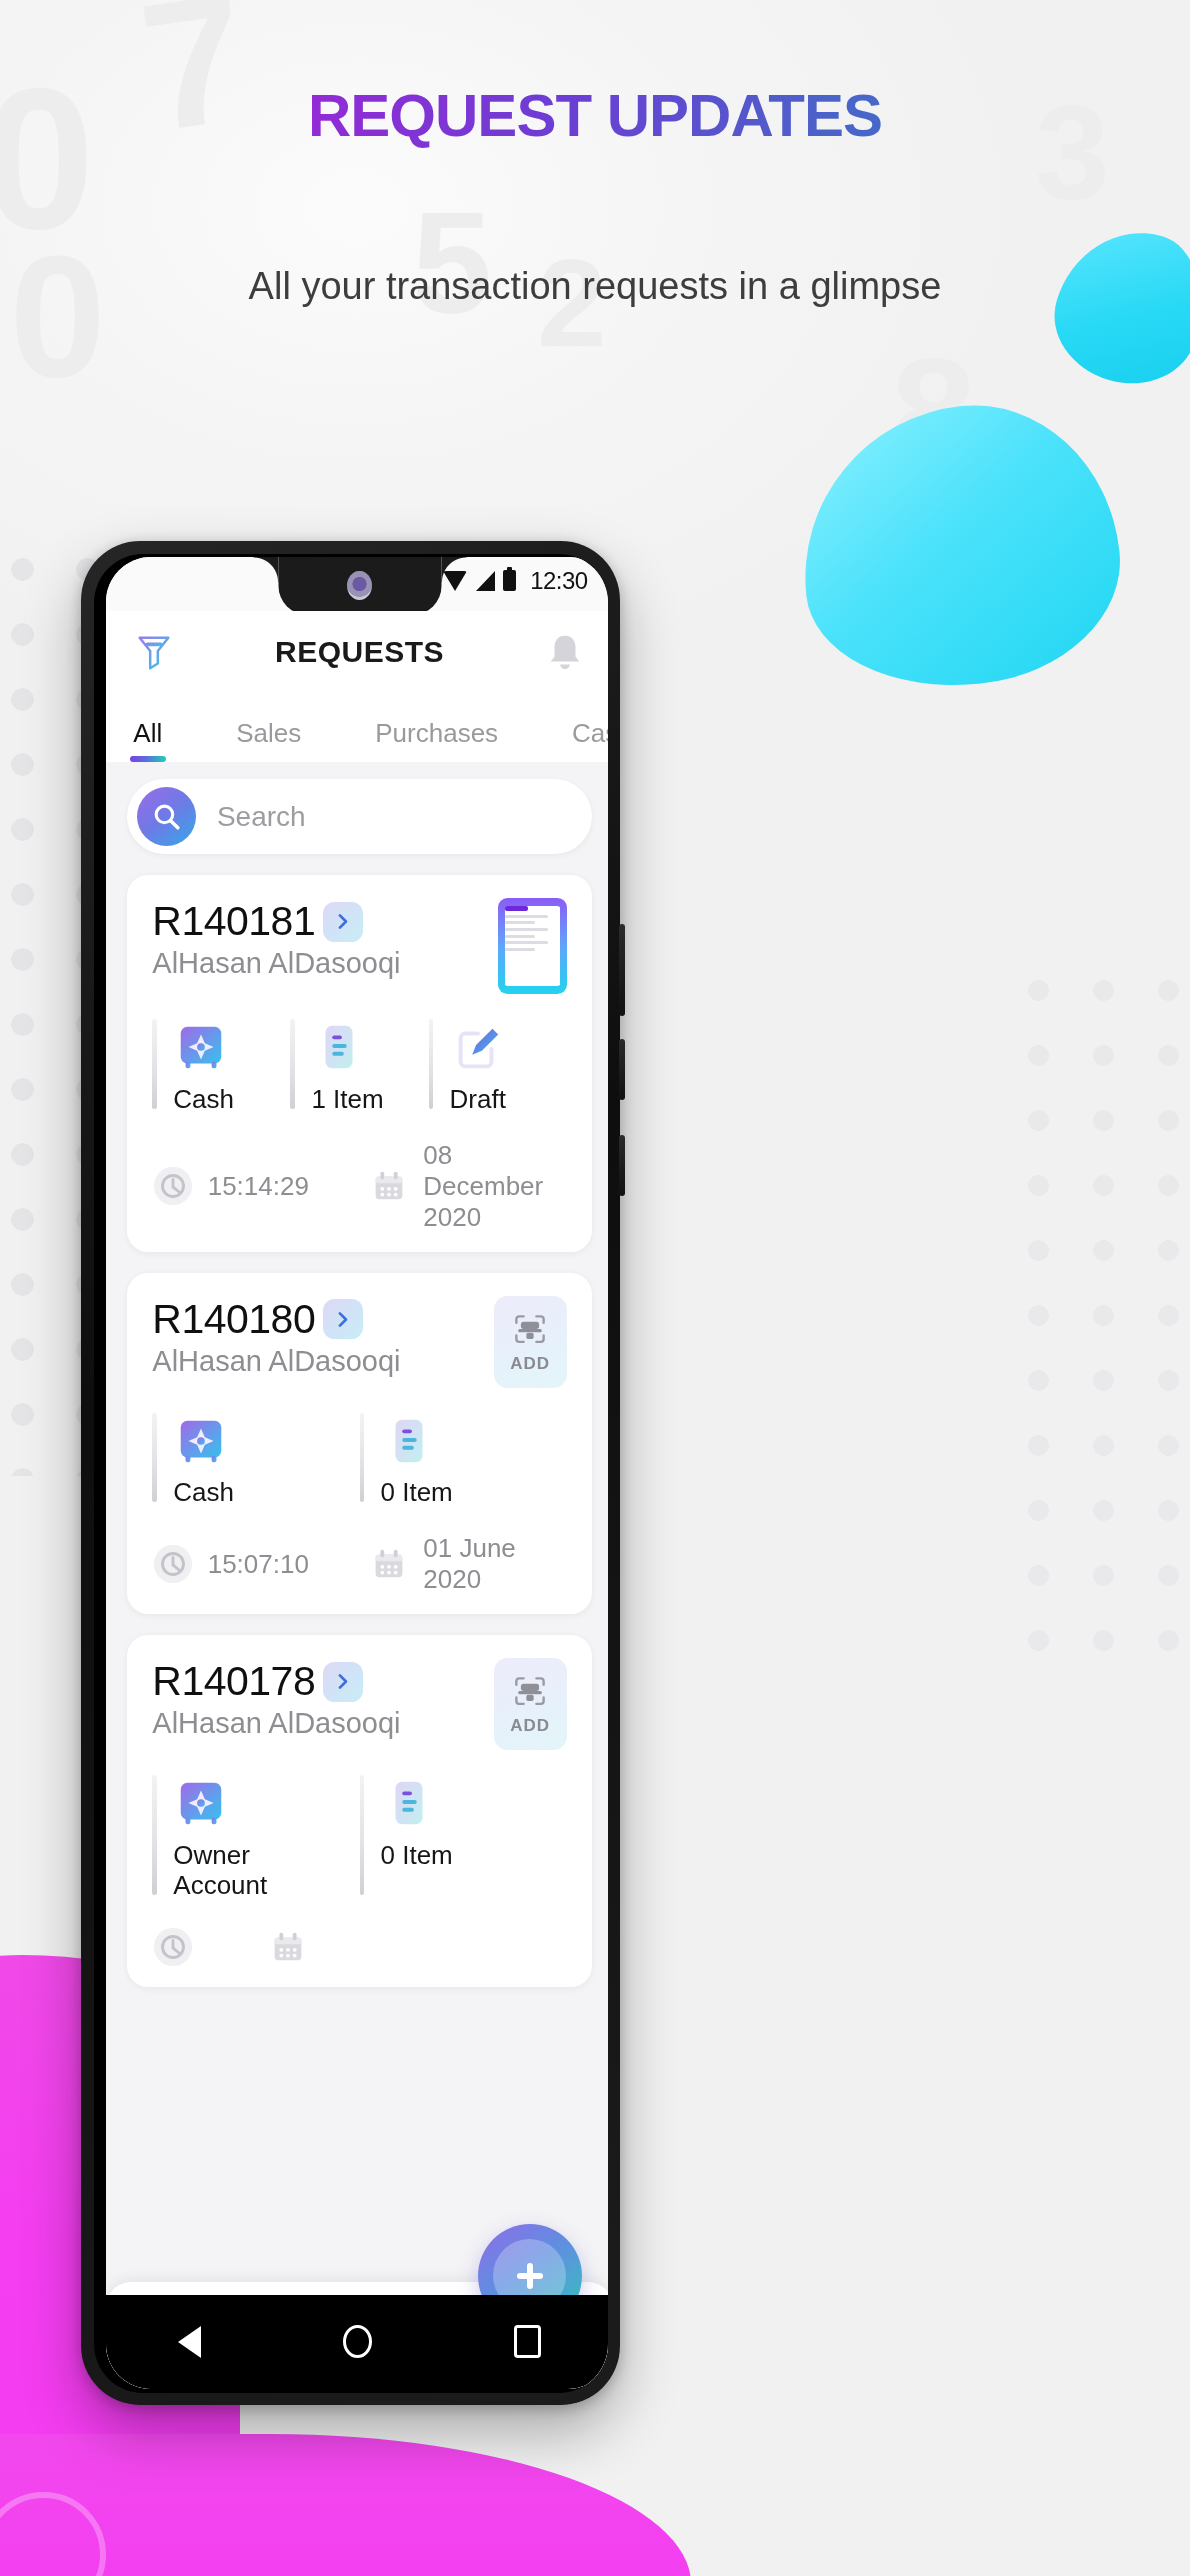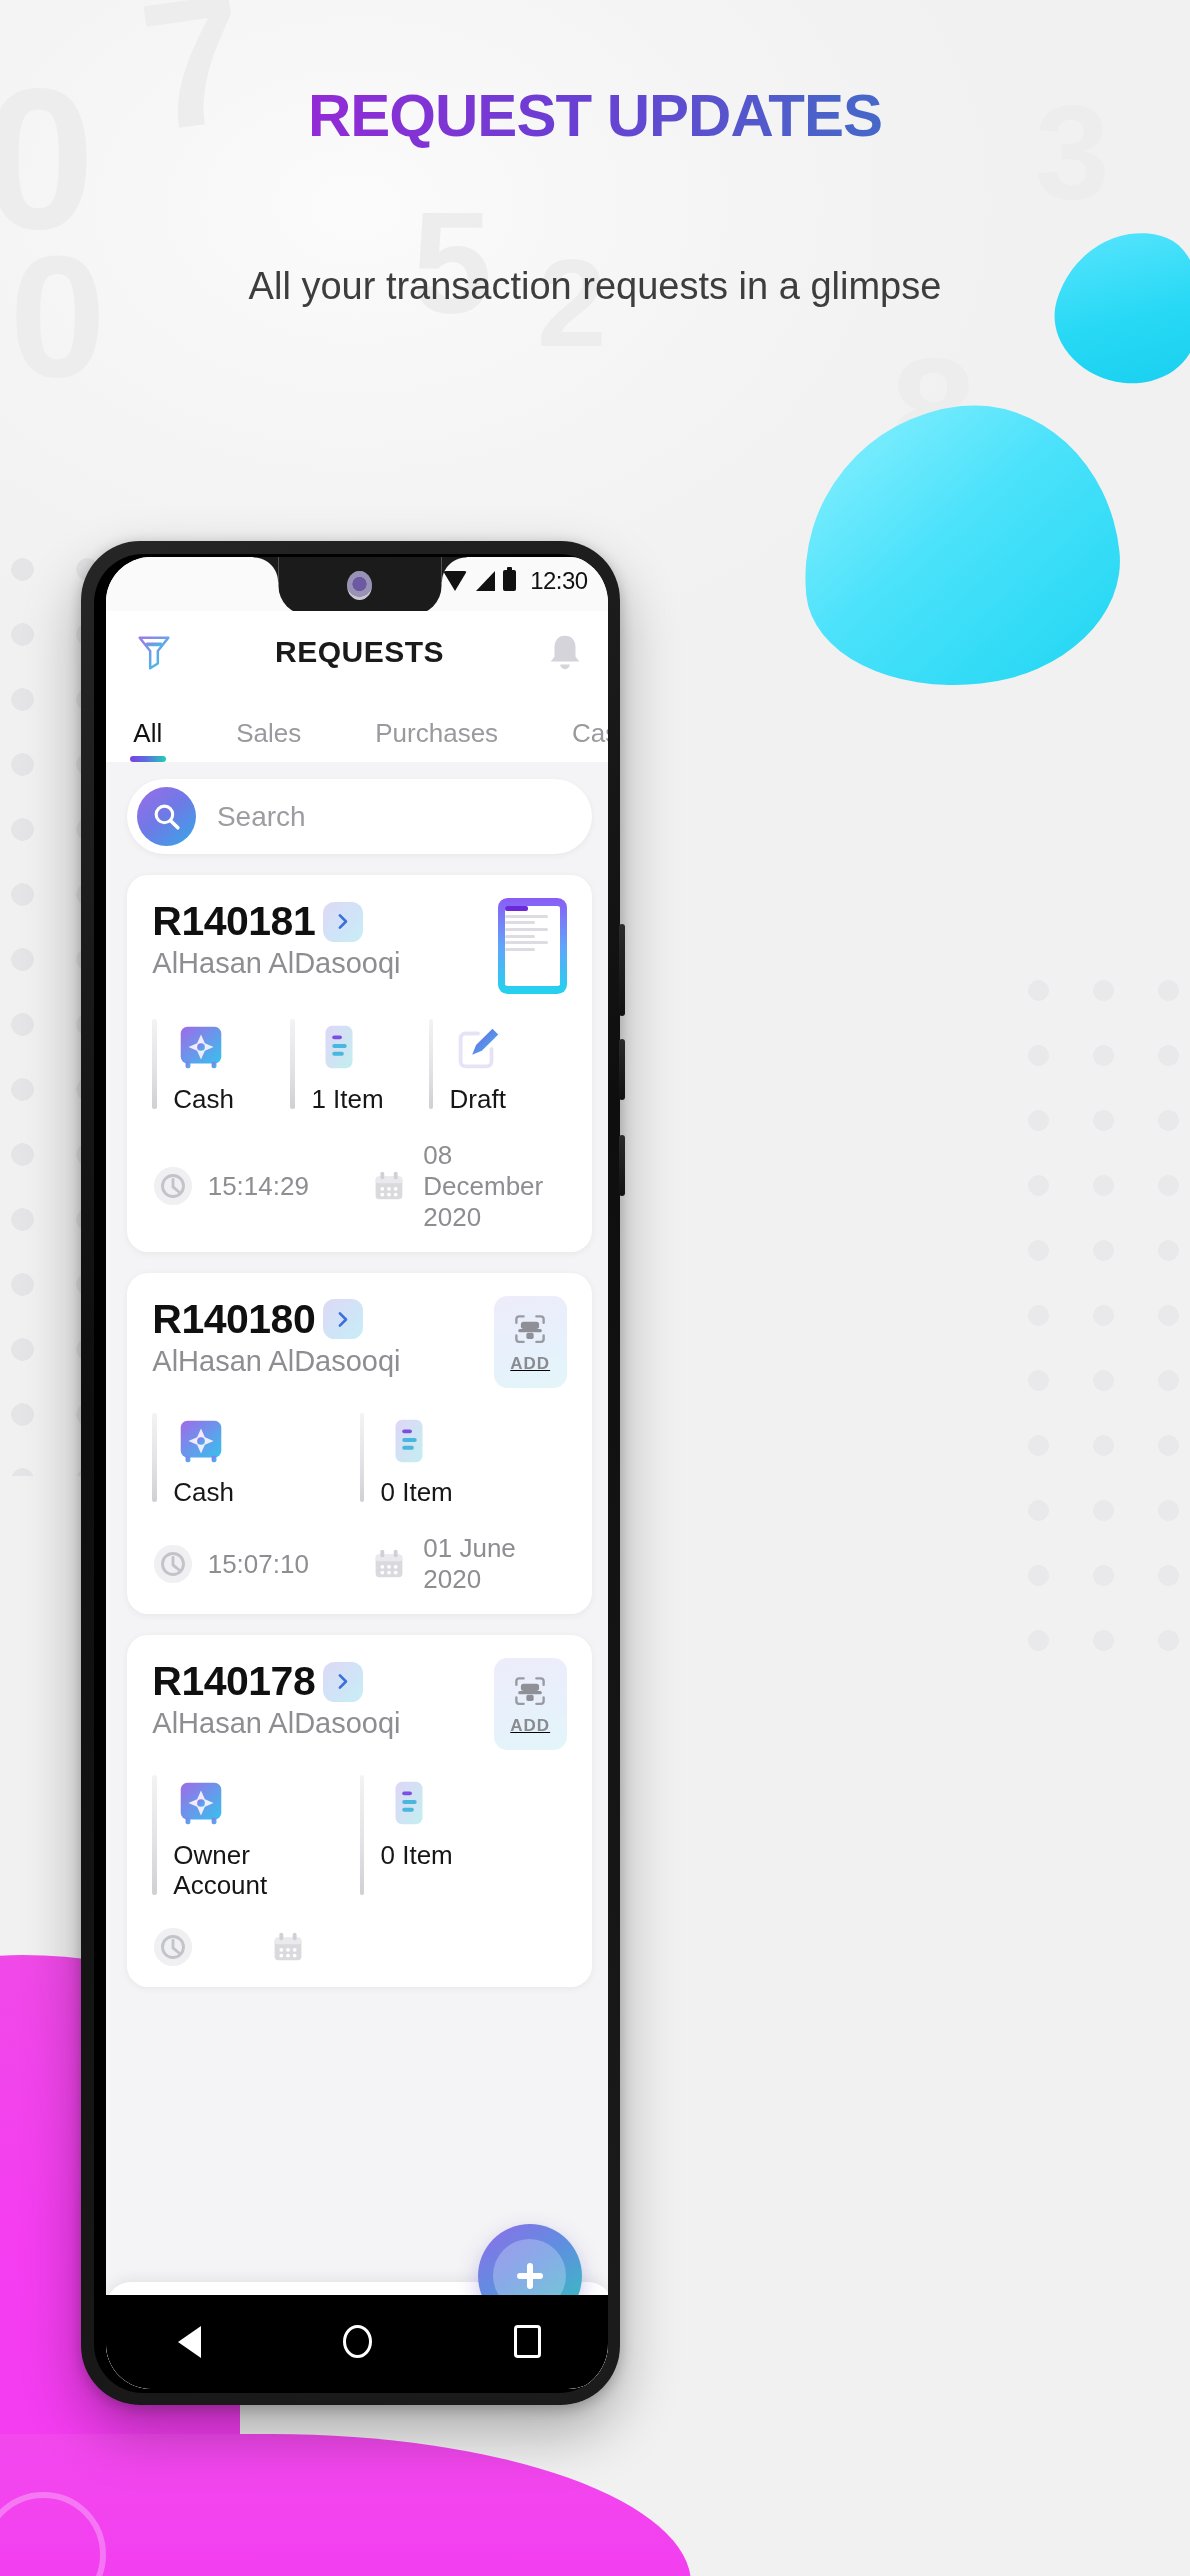--- a/index.html
+++ b/index.html
@@ -237,21 +237,21 @@
   
   .card{
     background:#fff; border-radius:21px;
     margin-top:21px;
     padding:23px 25px 19px 25px;
     box-shadow:0 1.9px 7.7px rgba(0,0,0,.05);
     position:relative;
   }
   .card-top{ display:flex; align-items:flex-start; justify-content:space-between; }
   .card-id-row{ display:flex; align-items:center; gap:7.7px; }
-  .card-id{ font-size:41px; font-weight:700; color:#101010; letter-spacing:-0.5px; }
+  .card-id{ font-size:41px; font-weight:400; color:#101010; letter-spacing:-0.5px; }
   .chev-btn{
     width:40px; height:40px; border-radius:11.5px;
     background:linear-gradient(135deg,#ddd9f5 0%,#cfe5f7 60%,#c8eef6 100%);
     display:flex; align-items:center; justify-content:center;
   }
   .card-sub{ font-size:29px; color:#8d8d92; margin-top:1.9px; }
 
   .doc-thumb{
     width:69px; height:96px; border-radius:9.6px;
     background:#fff;
@@ -262,21 +262,21 @@
     display:flex; flex-direction:column; gap:3.8px;
   }
   .doc-line{ height:2.9px; border-radius:1.9px; background:#dcdce2; }
   .doc-line.dark{ background:#6d28d9; width:42%; height:4.8px; }
   .doc-line.s{ width:55%; }
   .doc-line.m{ width:78%; }
 
   .add-btn{
     width:73px; height:92px; border-radius:13.4px;
     background:linear-gradient(160deg,#eeecfa 0%,#e6f1fb 60%,#e3f6f9 100%);
-    display:flex; flex-direction:column; align-items:center; justify-content:center; gap:3.8px;text-decoration:underline;
+    display:flex; flex-direction:column; align-items:center; justify-content:center; gap:3.8px;
   }
   .add-label{ font-size:17px; color:#8a8a90; letter-spacing:1px; font-weight:600; }
 
   .detail-row{
     display:flex; margin-top:25px;
   }
   .detail-cell{
     flex:1; position:relative; padding-left:21px;
   }
   .detail-cell::before{

